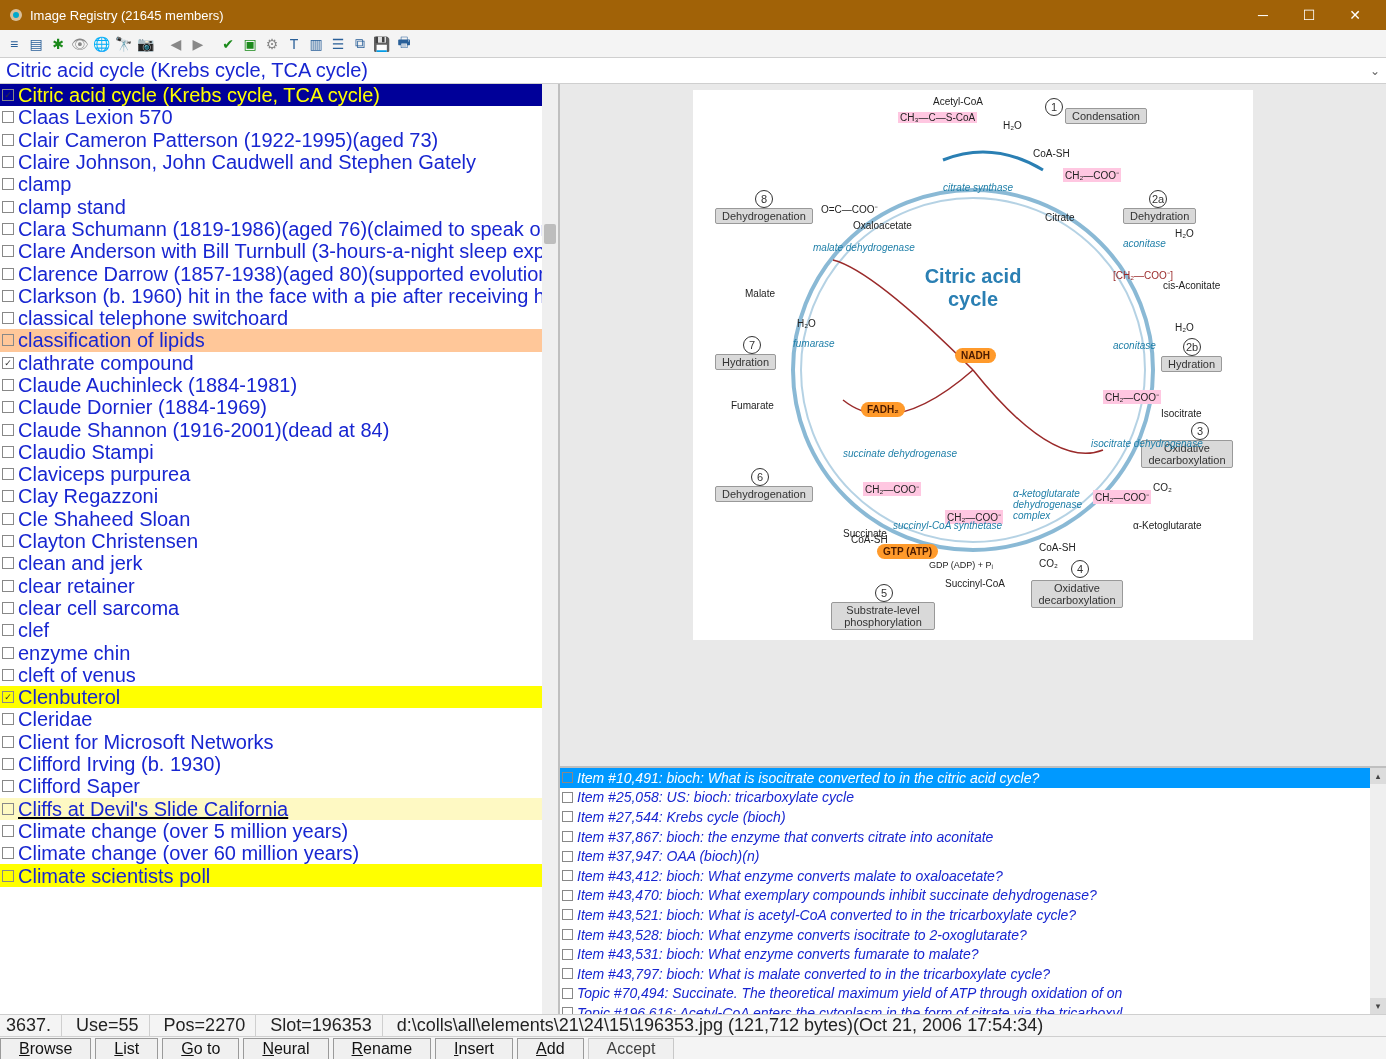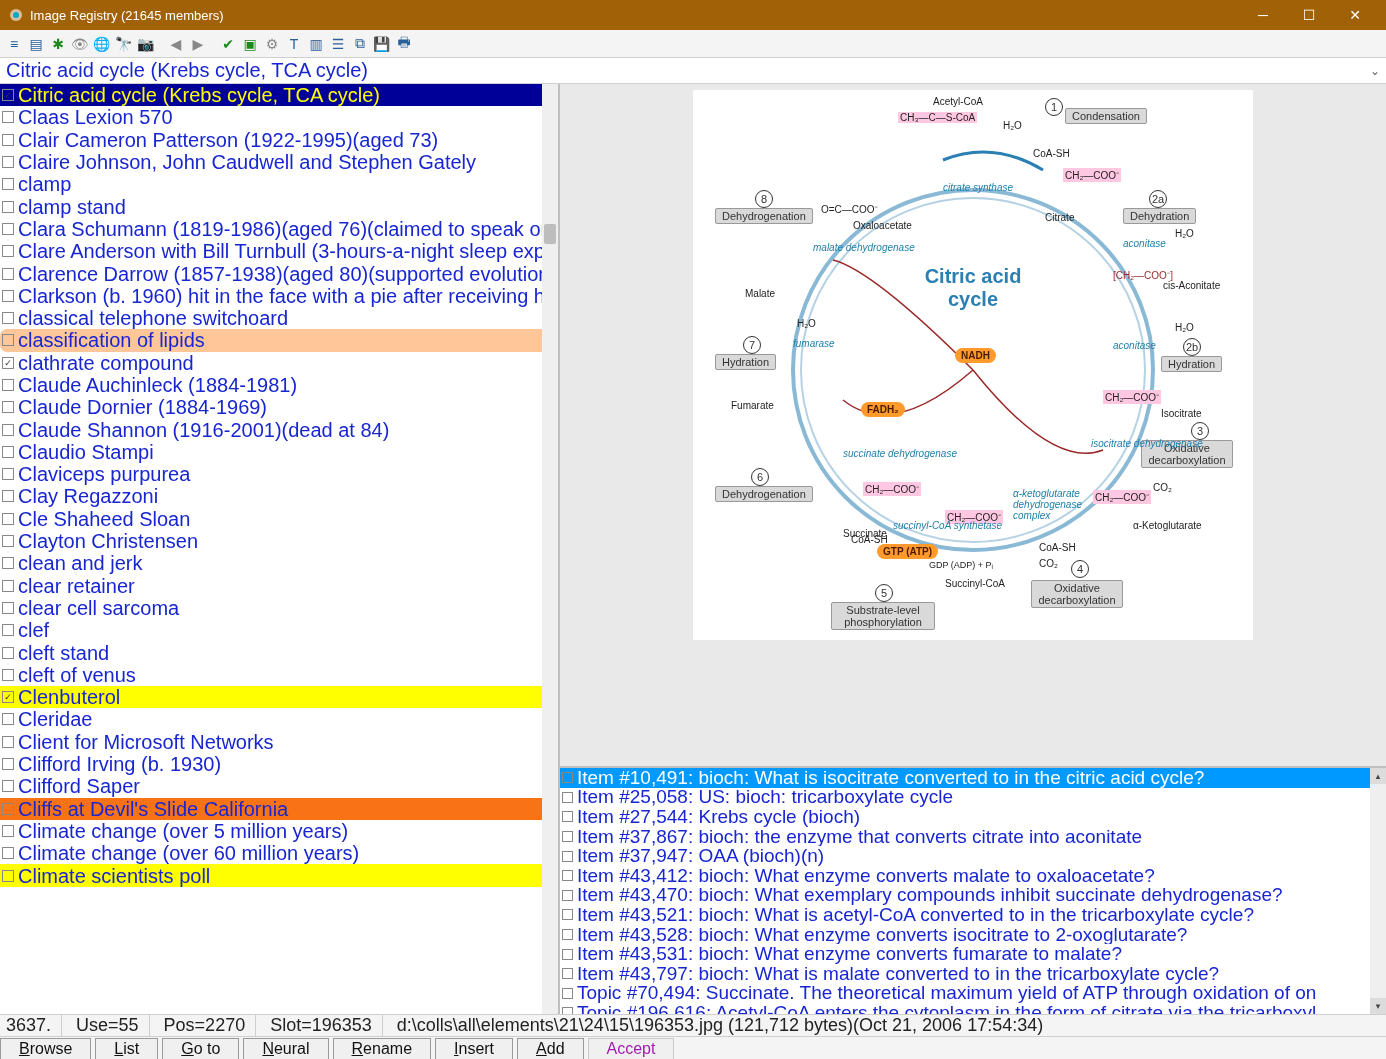--- a/index.html
+++ b/index.html
@@ -16,50 +16,50 @@
   .titlefield { height: 26px; display:flex; align-items:center; padding: 0 6px; font-size: 20px; color:#1826d1; border-bottom:1px solid #cfcfcf; }
   .titlefield .chev { margin-left:auto; color:#666; font-size:12px; }
   .content { display:flex; height: 930px; }
   .leftpane { width: 560px; border-right: 2px solid #bfbfbf; overflow:hidden; position:relative; }
   .leftlist { height:100%; overflow-y:auto; font-size:20px; line-height:22px; position:relative; }
   .lrow { display:flex; align-items:center; padding: 0 2px; height:22.3px; white-space:nowrap; overflow:hidden; }
   .lrow .cb { width:12px; height:12px; border:1px solid #888; margin-right:4px; flex-shrink:0; display:flex; align-items:center; justify-content:center; font-size:9px; color:#333; }
   .lrow .txt { color:#1826d1; }
   .lrow.sel-navy { background:#000099; }
   .lrow.sel-navy .txt { color:#ffff00; }
-  .lrow.hl-orange { background:#ffc799;border-radius:7px; }
+  .lrow.hl-orange { background:#ffc799; }
   .lrow.hl-yellow { background:#ffff00; }
-  .lrow.hl-green  { background:#f97316; }
+  .lrow.hl-green  { background:#fef9c3;text-decoration:underline; }
   .left-scroll { position:absolute; right:0; top:0; width:16px; height:100%; background:#efefef; }
   .left-scroll .thumb { position:absolute; left:2px; right:2px; top:140px; height:20px; background:#bdbdbd; border-radius:2px; }
   .rightpane { flex:1; display:flex; flex-direction:column; background:#e9e9e9; }
   .diagram { flex:1; background:#e9e9e9; display:flex; align-items:flex-start; justify-content:center; padding:6px; overflow:hidden; }
   .diagram-inner { width: 560px; height: 550px; background:#fff; position:relative; font-size:11px; color:#333; }
   .di-title { position:absolute; left:50%; top:36%; transform:translate(-50%,-50%); text-align:center; font-weight:bold; font-size:20px; color:#2a7fb3; }
   .di-node { position:absolute; font-size:10px; color:#222; }
   .di-step { position:absolute; background:#d9d9d9; border:1px solid #999; padding:1px 6px; font-size:11px; border-radius:2px; }
   .di-num  { position:absolute; width:18px; height:18px; border:1px solid #333; border-radius:50%; font-size:11px; display:flex; align-items:center; justify-content:center; background:#fff; }
   .di-badge-orange { position:absolute; background:#ff9a2b; border-radius:10px; padding:2px 6px; font-size:10px; color:#4a1a00; font-weight:bold; }
   .di-enz { position:absolute; color:#1f7fa8; font-size:10px; font-style:italic; }
   .di-pink { background:#ffc7e1; padding:0 2px; }
   .itemlist-wrap { height: 248px; border-top:2px solid #bfbfbf; background:#fff; position:relative; }
-  .itemlist { height:100%; overflow:hidden; font-size:19px; line-height:20px; }
+  .itemlist { height:100%; overflow:hidden; font-size:14px; line-height:20px;font-style:italic; }
   .irow { display:flex; align-items:center; height:19.6px; padding:0 2px; white-space:nowrap; overflow:hidden; }
   .irow .cb { width:11px; height:11px; border:1px solid #888; margin-right:4px; flex-shrink:0; }
   .irow .txt { color:#1826d1; }
   .irow.sel { background:#0099ff; }
   .irow.sel .txt { color:#fff; }
   .ilist-scroll { position:absolute; right:0; top:0; width:16px; height:100%; background:#efefef; }
   .ilist-scroll .up, .ilist-scroll .dn { position:absolute; left:0; right:0; height:16px; background:#dcdcdc; font-size:9px; display:flex; align-items:center; justify-content:center; color:#444; }
   .ilist-scroll .up{top:0;} .ilist-scroll .dn{bottom:0;}
   .statusbar { height:22px; background:#f4f4f4; border-top:1px solid #cfcfcf; display:flex; align-items:center; font-size:18px; color:#222; padding:0 6px; gap:14px; white-space:nowrap; overflow:hidden; }
   .statusbar .cell { border-right:1px solid #cfcfcf; padding-right:10px; }
   .buttonbar { height:25px; background:#f4f4f4; border-top:1px solid #cfcfcf; display:flex; align-items:center; }
   .bbtn { height:23px; padding:0 18px; border:1px solid #9a9a9a; background:#f0f0f0; font-size:16px; color:#111; margin-right:4px; display:flex; align-items:center; }
-  .bbtn.disabled { color:#a21caf; border-color:#c8c8c8; }
+  .bbtn.disabled { color:#404040; border-color:#c8c8c8; }
   .bbtn .ul { text-decoration: underline; }
 </style>
 </head>
 <body>
 
 <div class="titlebar">
   <span class="icon">
     <svg viewBox="0 0 16 16">
         <circle cx="8" cy="8" r="6" fill="#fff" opacity="0.6"></circle>
         <circle cx="8" cy="8" r="3" fill="#00a8cc"></circle>
@@ -199,21 +199,21 @@
         <div class="lrow">
           <span class="cb"></span>
           <span class="txt">clear cell sarcoma</span>
         </div>
         <div class="lrow">
           <span class="cb"></span>
           <span class="txt">clef</span>
         </div>
         <div class="lrow">
           <span class="cb"></span>
-          <span class="txt">cleft stand</span>
+          <span class="txt">enzyme chin</span>
         </div>
         <div class="lrow">
           <span class="cb"></span>
           <span class="txt">cleft of venus</span>
         </div>
         <div class="lrow hl-yellow">
           <span class="cb">✓</span>
           <span class="txt">Clenbuterol</span>
         </div>
         <div class="lrow">

